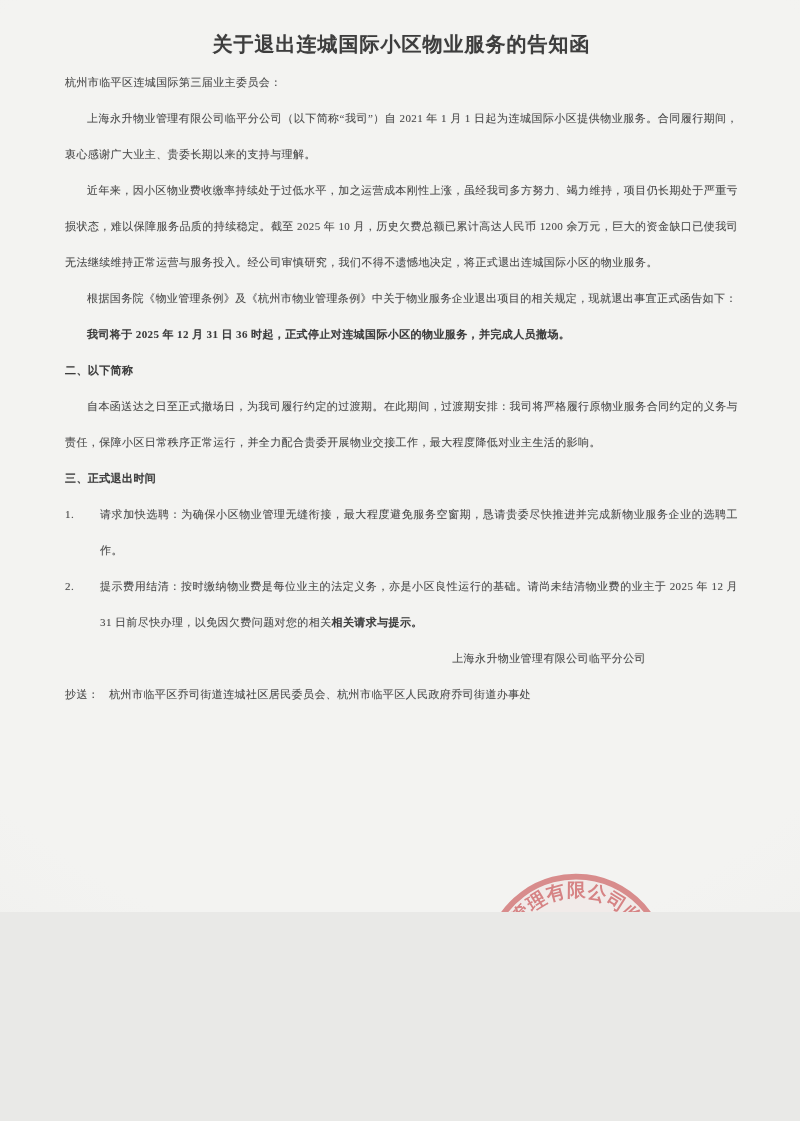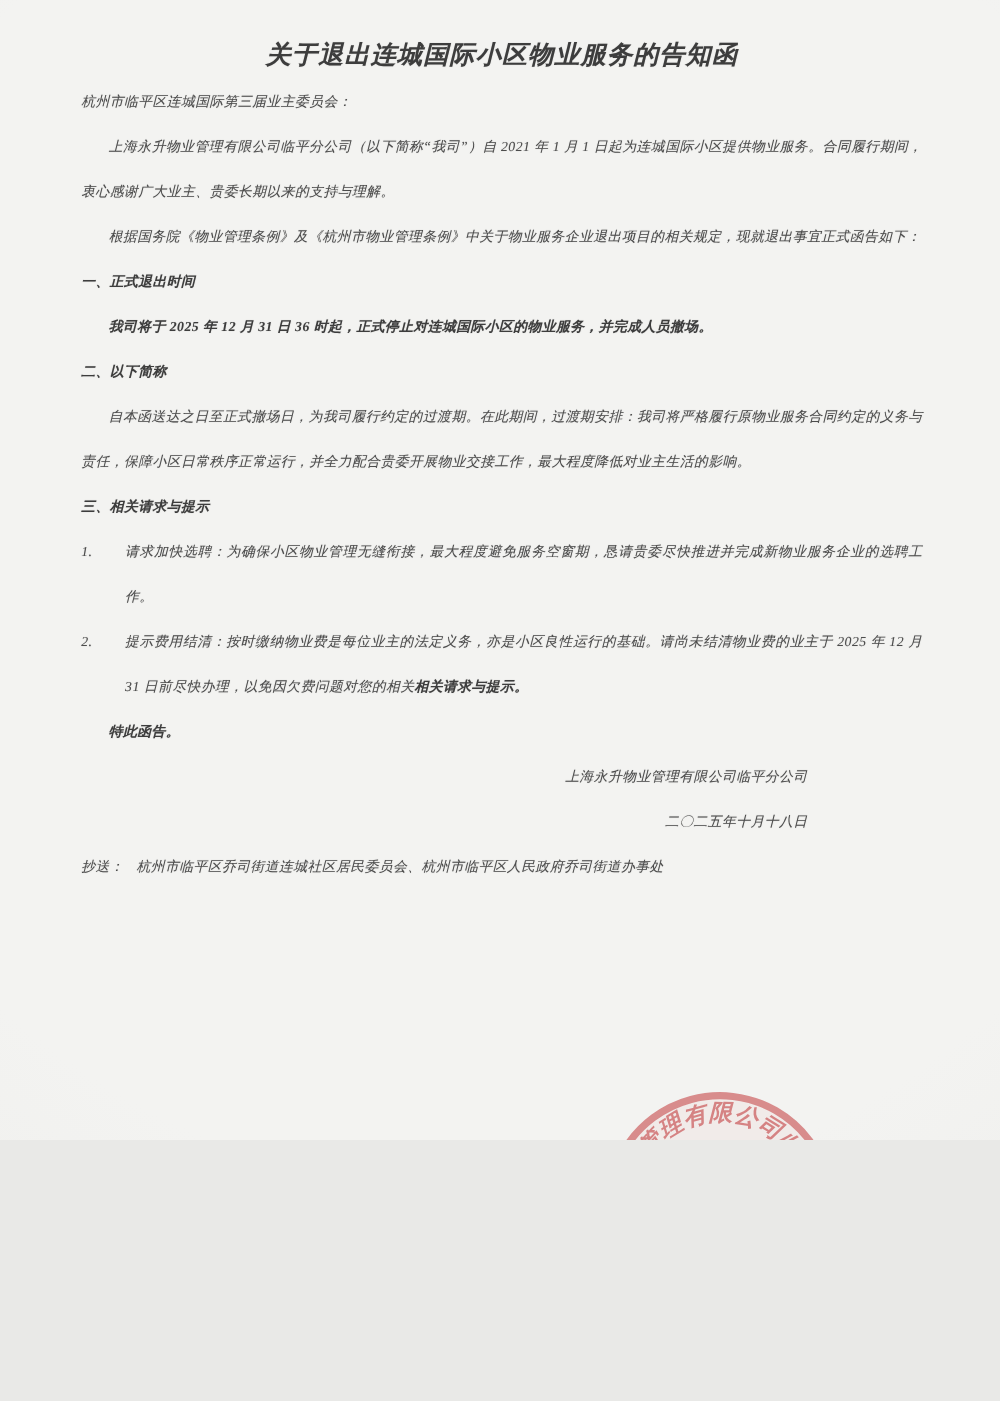--- a/index.html
+++ b/index.html
@@ -5,21 +5,20 @@
   html, body { margin: 0; padding: 0; background: #e9e9e7; }
   .page {
     position: relative;
     width: 800px;
     height: 912px;
     margin: 0 auto;
     background: radial-gradient(ellipse 120% 100% at 50% 45%, #f3f3f1 60%, #ecece9 100%);
     font-family: "Liberation Serif", "DejaVu Serif", serif;
     color: #4c4c4c;
     overflow: hidden;
-    font-style: italic;
   }
   .content {
     padding: 24px 62px 0 65px;
   }
   .content * { text-shadow: 0 0 0.8px rgba(90,90,90,0.35); }
   .title {
     margin: 0;
     font-size: 20px;
     line-height: 40px;
     font-weight: 700;
@@ -60,45 +59,43 @@
 
 <div class="page">
   <div class="content">
 
     <h1 class="title">关于退出连城国际小区物业服务的告知函</h1>
 
     <p class="line">杭州市临平区连城国际第三届业主委员会：</p>
 
     <p class="para">上海永升物业管理有限公司临平分公司（以下简称“我司”）自 2021 年 1 月 1 日起为连城国际小区提供物业服务。合同履行期间，衷心感谢广大业主、贵委长期以来的支持与理解。</p>
 
+    <p class="para">近年来，因小区物业费收缴率持续处于过低水平，加之运营成本刚性上涨，虽经我司多方努力、竭力维持，项目仍长期处于严重亏损状态，难以保障服务品质的持续稳定。截至 2025 年 10 月，历史欠费总额已累计高达人民币 1200 余万元，巨大的资金缺口已使我司无法继续维持正常运营与服务投入。经公司审慎研究，我们不得不遗憾地决定，将正式退出连城国际小区的物业服务。</p>
 
     <p class="para">根据国务院《物业管理条例》及《杭州市物业管理条例》中关于物业服务企业退出项目的相关规定，现就退出事宜正式函告如下：</p>
 
-    <p class="heading">一、正式退出时间</p>
     <p class="para bold">我司将于 2025 年 12 月 31 日 36 时起，正式停止对连城国际小区的物业服务，并完成人员撤场。</p>
 
     <p class="heading">二、以下简称</p>
     <p class="para">自本函送达之日至正式撤场日，为我司履行约定的过渡期。在此期间，过渡期安排：我司将严格履行原物业服务合同约定的义务与责任，保障小区日常秩序正常运行，并全力配合贵委开展物业交接工作，最大程度降低对业主生活的影响。</p>
 
-    <p class="heading">三、相关请求与提示</p>
+    <p class="heading">三、正式退出时间</p>
 
     <div class="list-item">
       <span class="num">1.</span>
       <div class="item-text">请求加快选聘：为确保小区物业管理无缝衔接，最大程度避免服务空窗期，恳请贵委尽快推进并完成新物业服务企业的选聘工作。</div>
     </div>
 
     <div class="list-item">
       <span class="num">2.</span>
       <div class="item-text"><span>提示费用结清：按时缴纳物业费是每位业主的法定义务，亦是小区良性运行的基础。请尚未结清物业费的业主于 2025 年 12 月 31 日前尽快办理，以免因欠费问题对您的相关</span><span class="bold">相关请求与提示。</span></div>
     </div>
 
-    <p class="para bold">特此函告。</p>
 
     <p class="sig">上海永升物业管理有限公司临平分公司</p>
-    <p class="sig">二〇二五年十月十八日</p>
 
     <p class="cc"><span class="cc-label">抄送：</span><span>杭州市临平区乔司街道连城社区居民委员会、杭州市临平区人民政府乔司街道办事处</span></p>
 
   </div>
 
   <div class="seal">
     <svg viewBox="0 0 200 200">
       <defs>
         <path id="sealTopArc" d="M 52.6 147.4 A 67 67 0 1 1 147.4 147.4" fill="none"></path>
         <path id="sealBottomArc" d="M 28.4 133.4 A 79 79 0 0 0 171.6 133.4" fill="none"></path>

